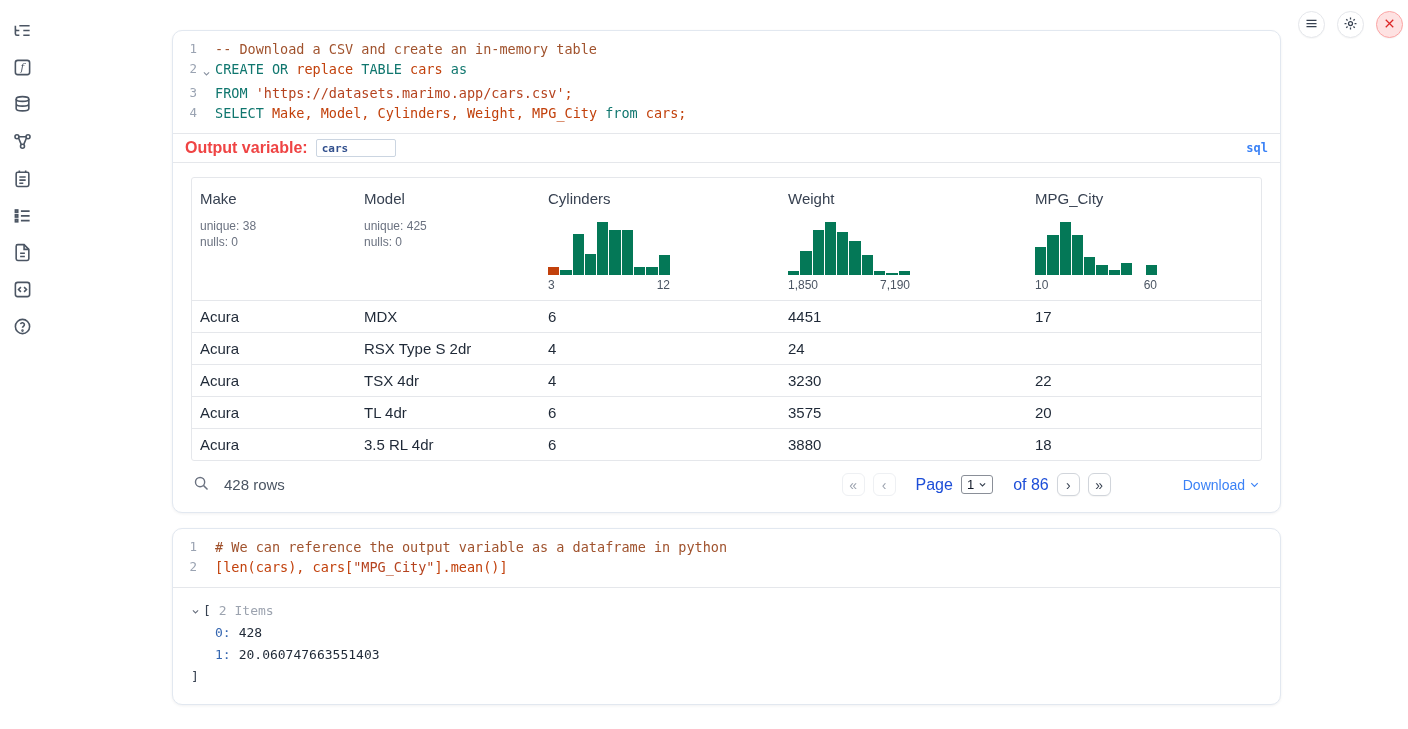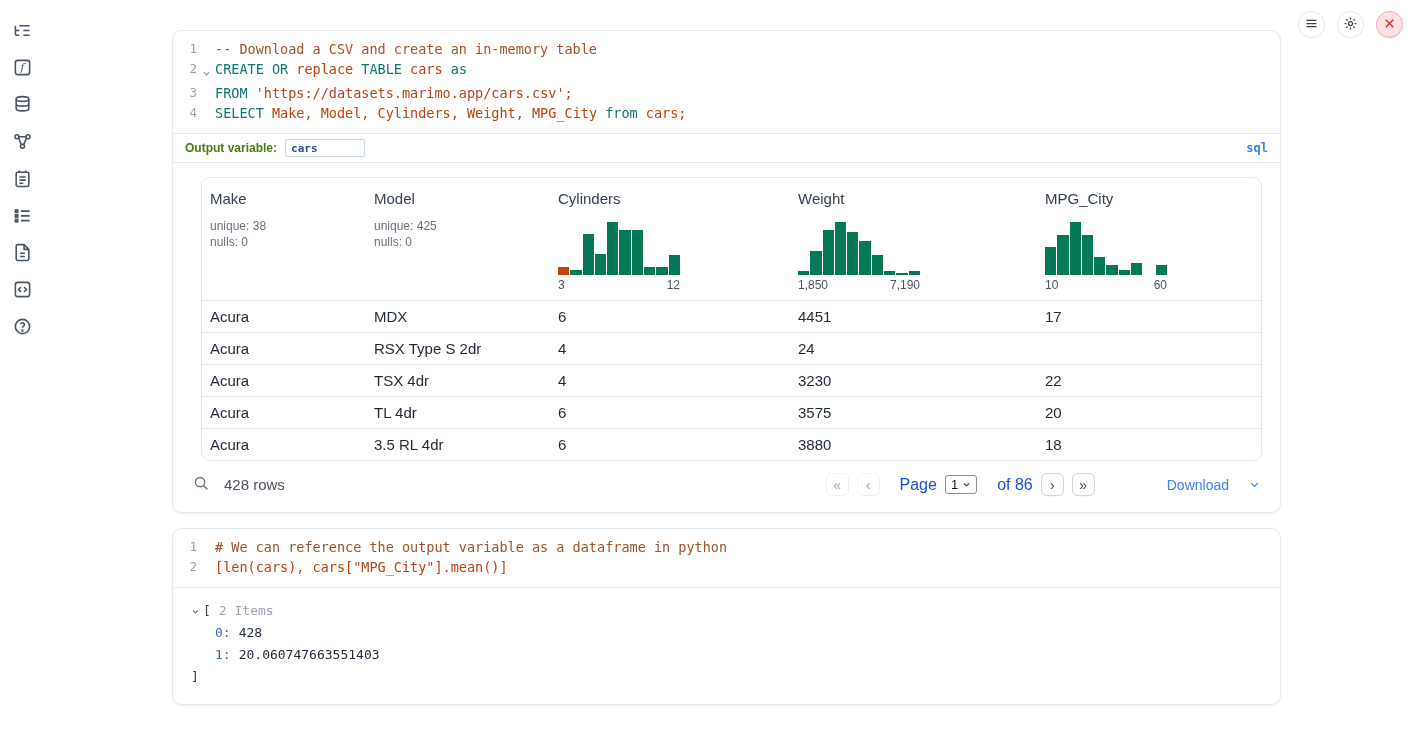--- a/index.html
+++ b/index.html
@@ -27,27 +27,27 @@
   .gutter{width:24px;text-align:right;color:#9aa3b2;font-size:12.5px;flex:none;user-select:none;}
   .fold{width:18px;flex:none;text-align:center;padding-top:4px;}
   .code-text{white-space:pre;color:#1a1a1a;}
   .tok-kw{color:#0f766e;}
   .tok-comment{color:#a0522d;}
   .tok-str{color:#b5431f;}
   .tok-plain{color:#c2410c;}
 
   
   .outvar-row{display:flex;align-items:center;border-top:1px solid #e5e7eb;padding:5px 12px;gap:8px;}
-  .outvar-label{font-size:12px;font-weight:bold;color:#4d7c0f;}
+  .outvar-label{font-size:16px;font-weight:bold;color:#ef4444;}
   .outvar-input{width:80px;height:18px;border:1px solid #cbd5e1;border-radius:2px;font-family:"DejaVu Sans Mono",monospace;font-size:11px;font-weight:bold;color:#33518e;padding:0 5px;}
   .lang-tag{margin-left:auto;font-size:12px;font-weight:bold;color:#3b82f6;font-family:"DejaVu Sans Mono",monospace;}
 
   
   .output-section{border-top:1px solid #e5e7eb;padding:14px 18px 12px;}
-  .data-table{border:1px solid #e5e7eb;border-radius:9px;margin-left:10px;}
+  .data-table{border:1px solid #e5e7eb;border-radius:3px;}
   .table-header{display:grid;grid-template-columns:164px 184px 240px 247px 1fr;}
   .th-cell{padding:12px 8px 8px;display:flex;flex-direction:column;min-height:122px;}
   .th-label{font-size:15px;color:#374151;margin-bottom:11px;}
   .stat-line{font-size:12px;color:#6b7280;line-height:16px;}
   .hist-wrap{margin-top:auto;width:122px;}
   .hist{display:flex;align-items:flex-end;gap:1px;height:53px;}
   .hist-bar{flex:1;background:#047857;}
   .hist-axis{display:flex;justify-content:space-between;font-size:12px;color:#4b5563;margin-top:3px;}
   .t-row{display:grid;grid-template-columns:164px 184px 240px 247px 1fr;border-top:1px solid #e5e7eb;}
   .t-cell{padding:7px 8px;font-size:15px;color:#1f2937;}
@@ -57,21 +57,21 @@
   .search-btn{background:none;border:none;color:#6b7280;cursor:pointer;display:flex;align-items:center;}
   .search-btn svg{width:17px;height:17px;}
   .row-count{margin-left:14px;font-size:15px;color:#4b5563;}
   .pager{margin-left:auto;display:flex;align-items:center;gap:8px;}
   .pg-btn{width:23px;height:23px;border-radius:6px;display:flex;align-items:center;justify-content:center;background:#fff;cursor:pointer;font-size:14px;line-height:1;}
   .pg-btn.ghost{border:1px solid #eef0f3;color:#9ca3af;}
   .pg-btn.solid{border:1px solid #d1d5db;color:#374151;box-shadow:0 1px 1px rgba(0,0,0,.04);}
   .pg-label{font-size:16px;color:#1d4ed8;margin-left:12px;}
   .page-select{display:flex;align-items:center;gap:4px;border:1px solid #8a8f98;border-radius:3px;padding:1px 5px;font-size:13px;color:#111827;background:#fff;cursor:pointer;}
   .page-select svg{width:9px;height:9px;color:#374151;}
-  .download-btn{margin-left:16px;display:flex;align-items:center;gap:20px;color:#3b82f6;font-size:14px;background:none;border:none;cursor:pointer;padding-left:48px;}
+  .download-btn{margin-left:16px;display:flex;align-items:center;gap:4px;color:#3b82f6;font-size:14px;background:none;border:none;cursor:pointer;padding-left:48px;}
   .download-btn svg{width:11px;height:11px;}
 
   
   .tree-output{padding:12px 18px 16px;font-family:"DejaVu Sans Mono",monospace;font-size:13px;color:#1f2937;border-top:1px solid #e5e7eb;}
   .tree-line{line-height:22px;display:flex;align-items:center;}
   .tree-chevron{display:inline-flex;width:12px;color:#6b7280;cursor:pointer;}
   .tree-bracket{color:#374151;}
   .items-label{color:#9ca3af;margin-left:8px;}
   .tree-item{padding-left:24px;line-height:22px;}
   .tree-key{color:#3566b0;}

